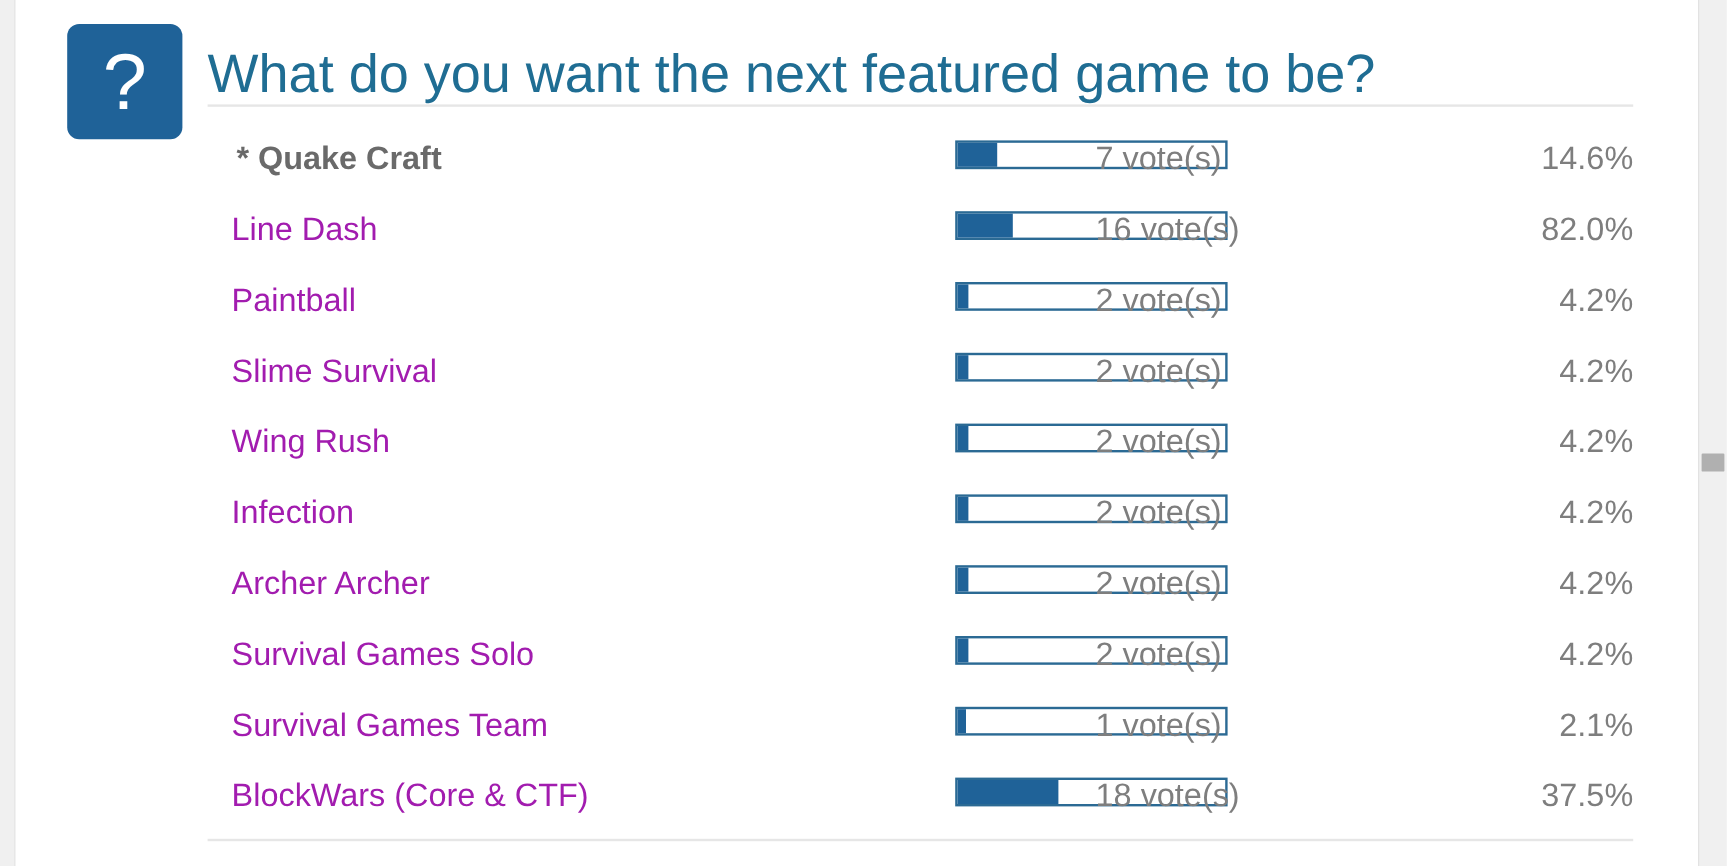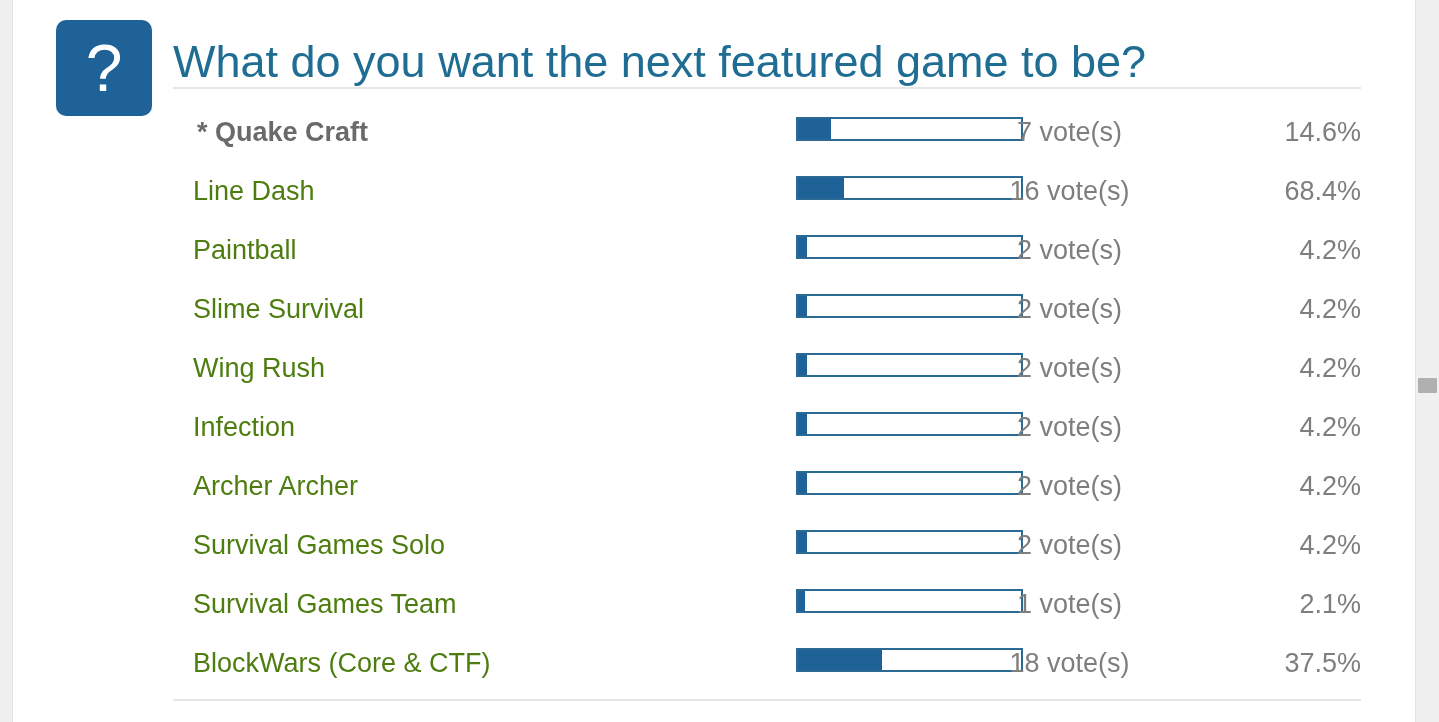--- a/index.html
+++ b/index.html
@@ -112,21 +112,21 @@
     position: relative;
     height: 59px;
   }
   .row-label {
     position: absolute;
     left: 180px;
     top: 6px;
     width: 580px;
     font-size: 27px;
     line-height: 36px;
-    color: #4d7c0f;
+    color: #a21caf;
     white-space: nowrap;
   }
   .poll-row.selected .row-label {
     font-weight: bold;
     color: #6a6a6a;
     left: 184px;
   }
   .bar-track {
     position: absolute;
     left: 783px;
@@ -139,21 +139,21 @@
   }
   .bar-fill {
     height: 100%;
     background: #1f6298;
   }
   .row-votes {
     position: absolute;
     left: 900px;
     top: 6px;
     width: 313px;
-    text-align: center;
+    text-align: left;
     font-size: 27px;
     line-height: 36px;
     color: #7e7e7e;
     white-space: nowrap;
   }
   .row-percent {
     position: absolute;
     left: 1100px;
     top: 6px;
     width: 248px;
@@ -188,21 +188,21 @@
       <div class="row-votes">7 vote(s)</div>
       <div class="row-percent">14.6%</div>
     </div>
 
     <div class="poll-row">
       <div class="row-label">Line Dash</div>
       <div class="bar-track">
         <div class="bar-fill" style="width: 20.8%;"></div>
       </div>
       <div class="row-votes">16 vote(s)</div>
-      <div class="row-percent">68.4%</div>
+      <div class="row-percent">82.0%</div>
     </div>
 
     <div class="poll-row">
       <div class="row-label">Paintball</div>
       <div class="bar-track">
         <div class="bar-fill" style="width: 4.2%;"></div>
       </div>
       <div class="row-votes">2 vote(s)</div>
       <div class="row-percent">4.2%</div>
     </div>

